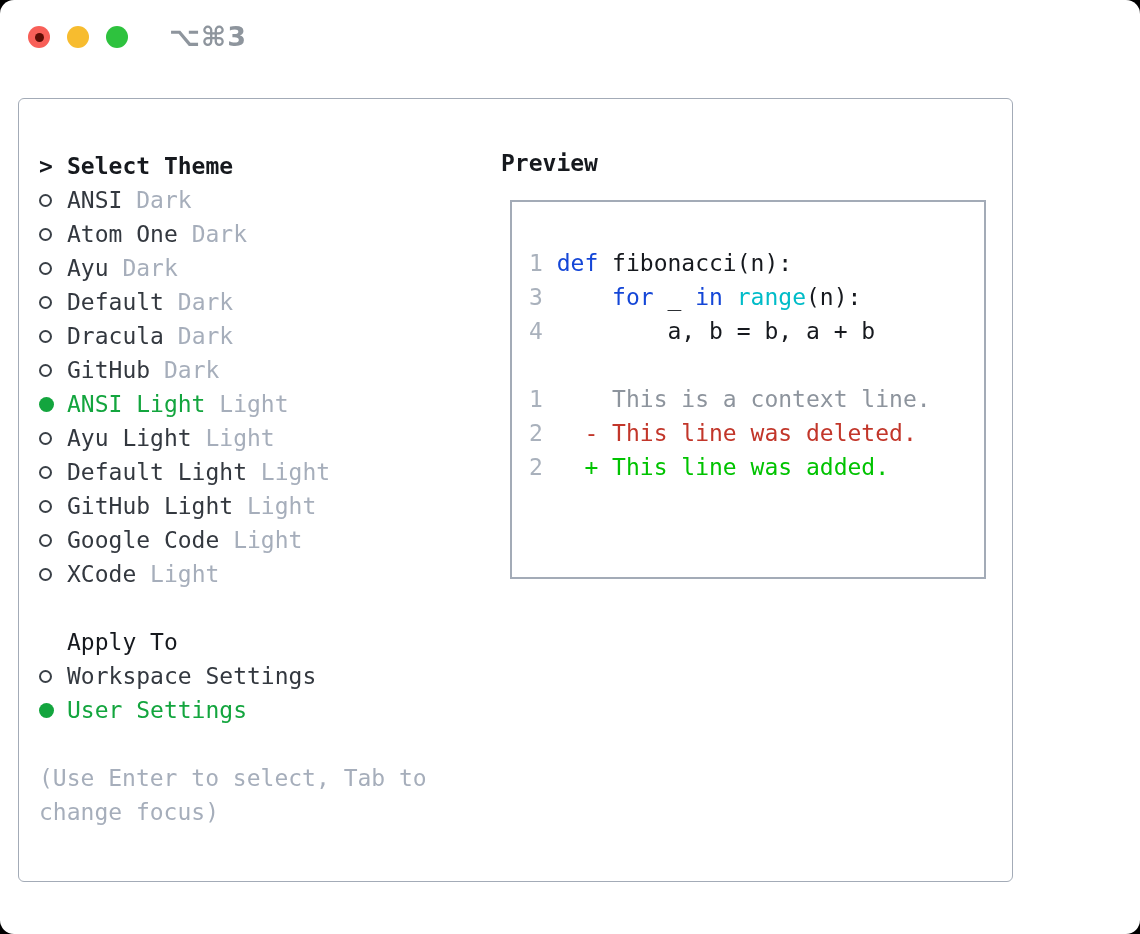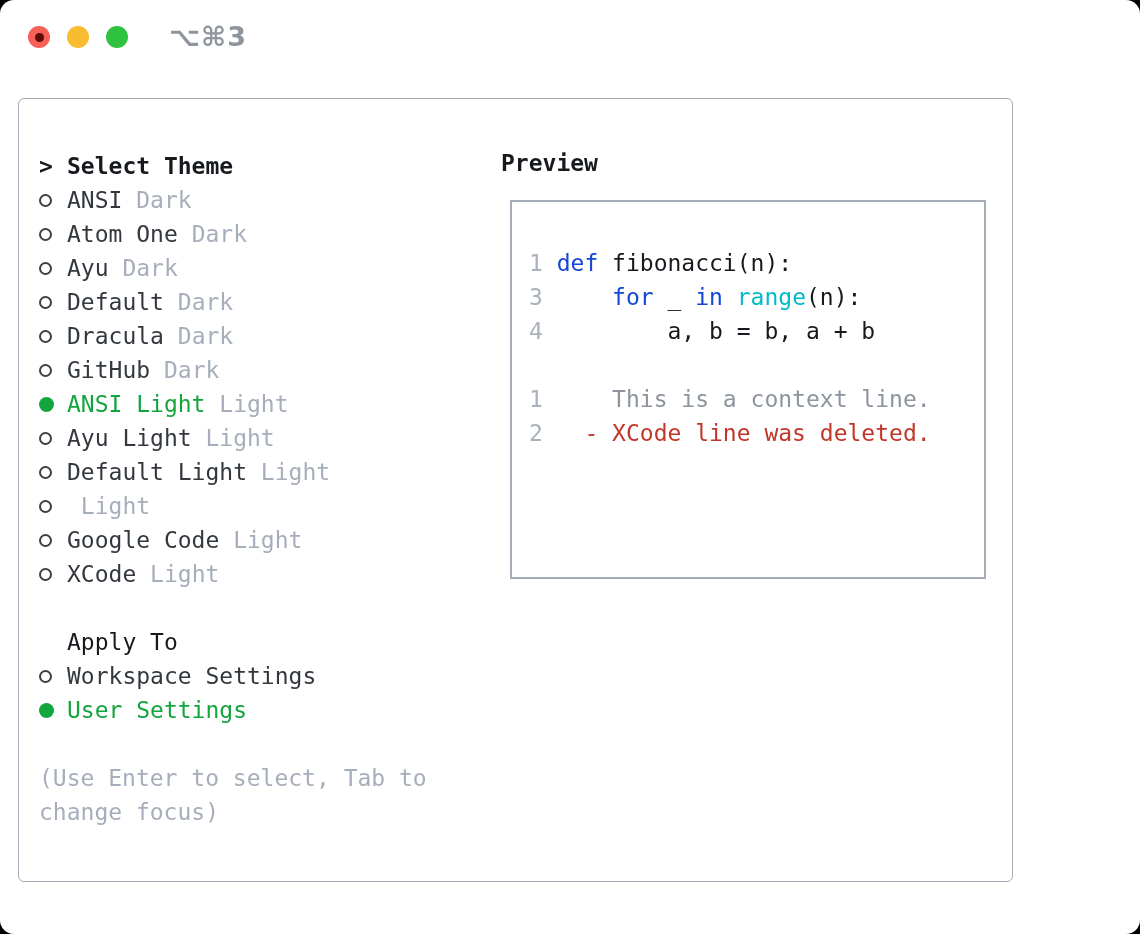--- a/index.html
+++ b/index.html
@@ -92,21 +92,21 @@
         <div id="theme-list">
             <div class="row"><span class="marker"><span class="ring"></span></span><span class="label">ANSI</span><span class="label muted"> Dark</span></div>
             <div class="row"><span class="marker"><span class="ring"></span></span><span class="label">Atom One</span><span class="label muted"> Dark</span></div>
             <div class="row"><span class="marker"><span class="ring"></span></span><span class="label">Ayu</span><span class="label muted"> Dark</span></div>
             <div class="row"><span class="marker"><span class="ring"></span></span><span class="label">Default</span><span class="label muted"> Dark</span></div>
             <div class="row"><span class="marker"><span class="ring"></span></span><span class="label">Dracula</span><span class="label muted"> Dark</span></div>
             <div class="row"><span class="marker"><span class="ring"></span></span><span class="label">GitHub</span><span class="label muted"> Dark</span></div>
             <div class="row"><span class="marker"><span class="dot-sel"></span></span><span class="label sel">ANSI Light</span><span class="label muted"> Light</span></div>
             <div class="row"><span class="marker"><span class="ring"></span></span><span class="label">Ayu Light</span><span class="label muted"> Light</span></div>
             <div class="row"><span class="marker"><span class="ring"></span></span><span class="label">Default Light</span><span class="label muted"> Light</span></div>
-            <div class="row"><span class="marker"><span class="ring"></span></span><span class="label muted"> Light</span></div>
+            <div class="row"><span class="marker"><span class="ring"></span></span><span class="label">GitHub Light</span><span class="label muted"> Light</span></div>
             <div class="row"><span class="marker"><span class="ring"></span></span><span class="label">Google Code</span><span class="label muted"> Light</span></div>
             <div class="row"><span class="marker"><span class="ring"></span></span><span class="label">XCode</span><span class="label muted"> Light</span></div>
           </div>
 
         <div class="row"></div>
 
         <div class="row">
           <span class="marker"></span>
           <span class="label black">Apply To</span>
         </div>
@@ -126,19 +126,20 @@
         <span class="label bold">Preview</span>
       </div>
 
       <div class="preview-box">
         <div id="code-lines">
             <div class="code-line"><span class="lnum">1 </span><span class="tok-kw">def</span><span class="tok-fg"> fibonacci(n):</span></div>
             <div class="code-line"><span class="lnum">3 </span><span class="tok-fg">    </span><span class="tok-kw">for</span><span class="tok-fg"> _ </span><span class="tok-kw">in</span><span class="tok-fg"> </span><span class="tok-fn">range</span><span class="tok-fg">(n):</span></div>
             <div class="code-line"><span class="lnum">4 </span><span class="tok-fg">        a, b = b, a + b</span></div>
             <div class="code-line"></div>
             <div class="code-line"><span class="lnum">1 </span><span class="tok-ctx">    This is a context line.</span></div>
-            <div class="code-line"><span class="lnum">2 </span><span class="tok-del">  - XCode line was deleted.</span></div>
+            <div class="code-line"><span class="lnum">2 </span><span class="tok-del">  - This line was deleted.</span></div>
+            <div class="code-line"><span class="lnum">2 </span><span class="tok-add">  + This line was added.</span></div>
           </div>
       </div>
 
     </div>
   </div>
 </div>
 
 </body></html>

